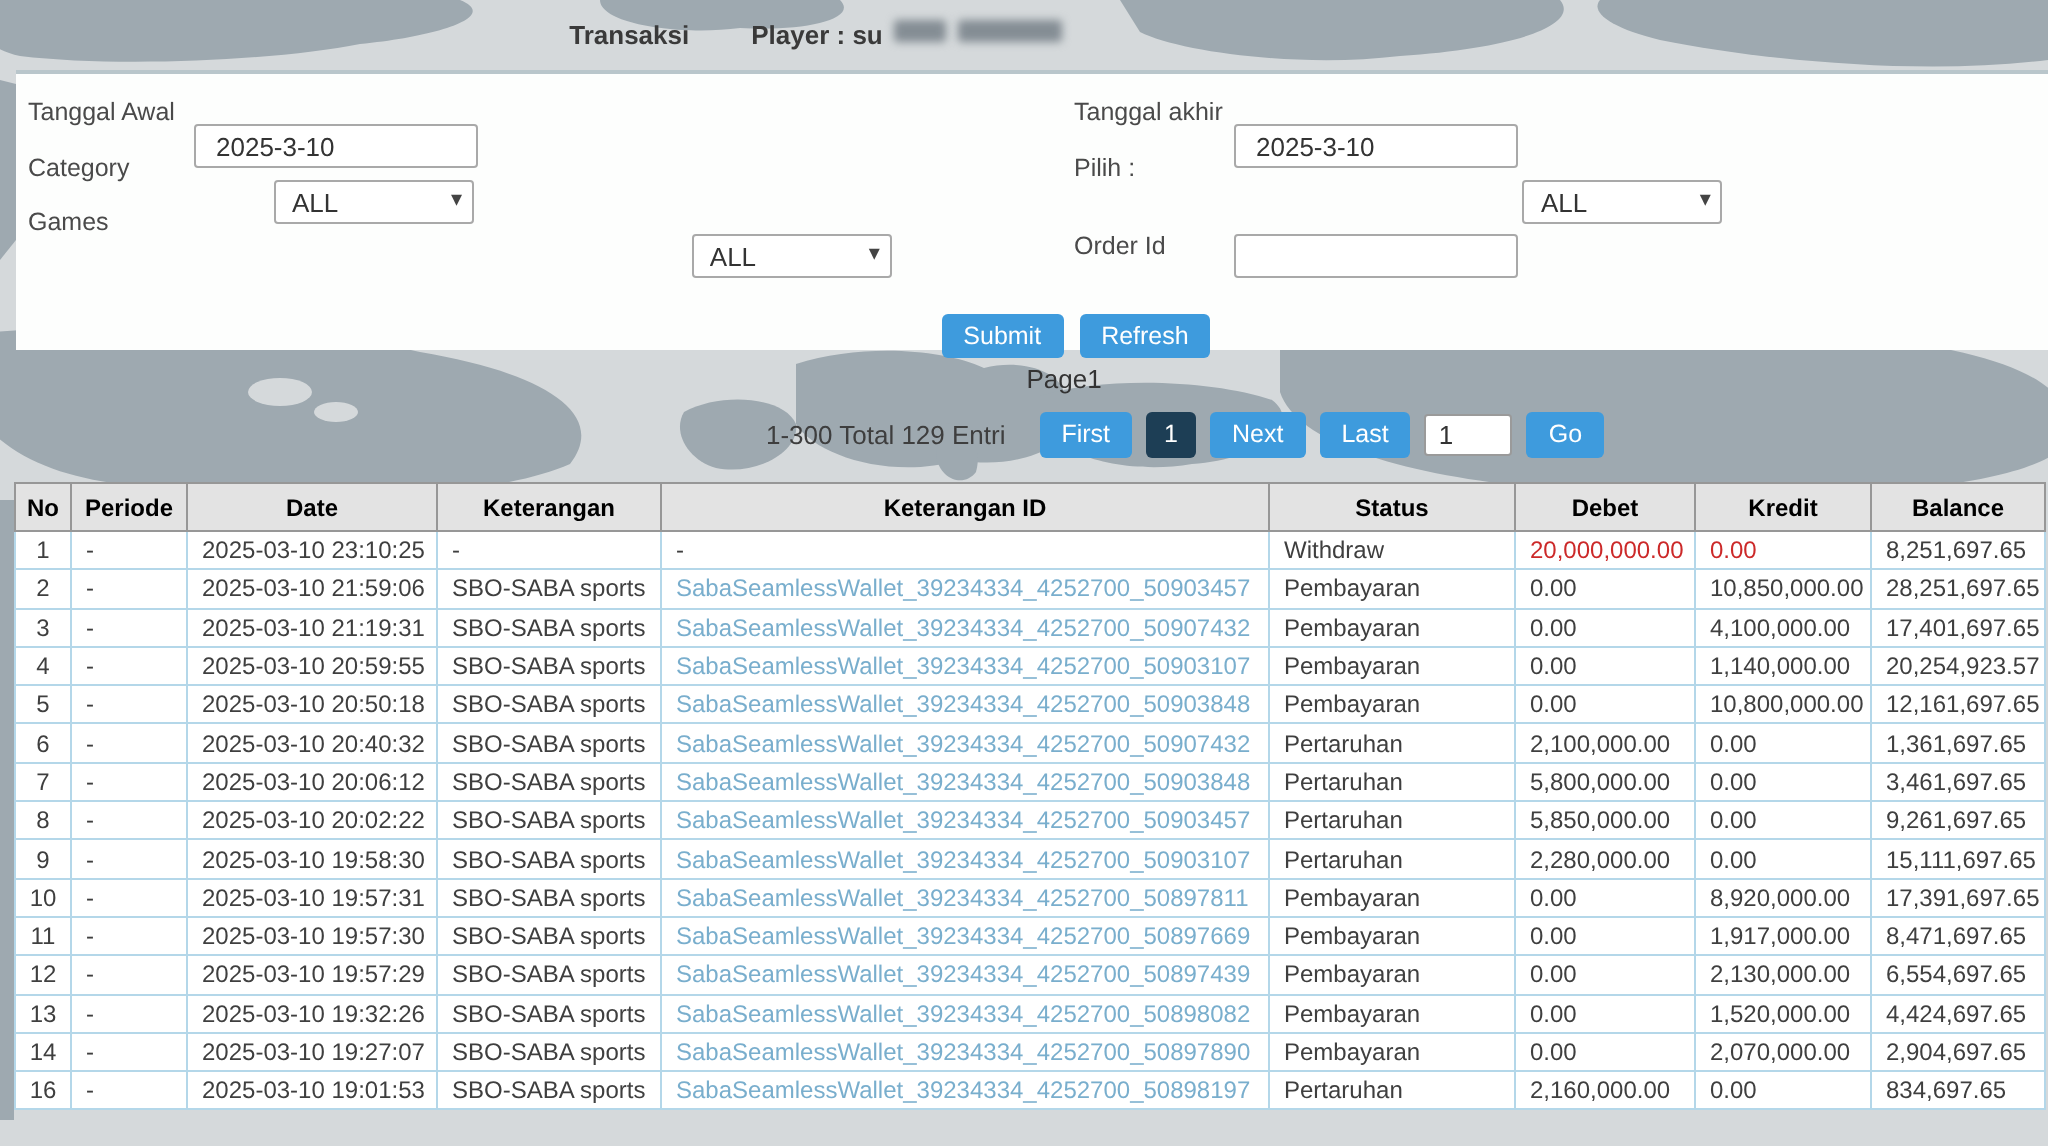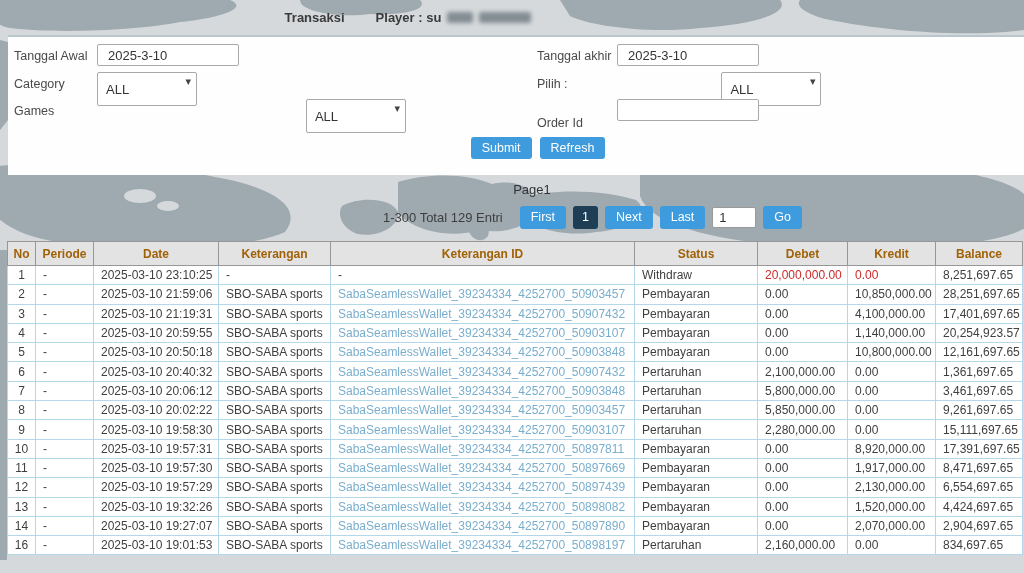--- a/index.html
+++ b/index.html
@@ -12,48 +12,48 @@
   
   .map{position:absolute;top:0;left:0;width:1024px;height:573px;z-index:0;}
   .map path,.map ellipse{fill:#9ea9b0;}
   .map .lake{fill:#d5d9db;}
   
   .top-header{
     position:absolute;top:0;left:0;width:816px;height:35px;z-index:3;
     display:flex;align-items:center;justify-content:center;gap:20px;
     font-size:13px;font-weight:bold;color:#3a3a3a;
   }
-  .player-wrap{display:flex;align-items:center;gap:6px;margin-left:11px;}
+  .player-wrap{display:flex;gap:6px;margin-left:11px;}
   .redact{height:11px;border-radius:2px;background:#848d94;filter:blur(2px);}
   .redact.r1{width:26px;}
   .redact.r2{width:52px;}
   
   .filter-panel{
     position:absolute;top:35px;left:8px;width:1016px;height:140px;z-index:2;
-    background:#fdfefd;border-top:2px solid #b9c6cb;box-sizing:border-box;
+    background:#fdfefd;border-top:2px solid #b9c6cb;box-sizing:border-box;padding-left:40px;
   }
   .flabel{position:absolute;font-size:12.5px;color:#4a4a4a;}
-  .fctrl{position:absolute;}
+  .fctrl{position:absolute;margin-top:18px;}
   .tin{
     width:130px;height:20px;border:1px solid #a9a9a9;border-radius:2px;
     font-family:inherit;font-size:13px;color:#333;padding:0 0 0 10px;box-sizing:content-box;
   }
   .selwrap{position:relative;display:inline-block;}
   .sel{
     -webkit-appearance:none;appearance:none;
-    width:100px;height:34px;border:1px solid #a9a9a9;border-radius:2px;background:#fff;
+    width:100px;height:22px;border:1px solid #a9a9a9;border-radius:2px;background:#fff;
     font-family:inherit;font-size:13px;color:#333;padding:0 18px 0 8px;
   }
   .chev{
     position:absolute;right:6px;top:3px;font-size:11px;color:#444;pointer-events:none;
   }
   .btn-row{position:absolute;left:0;top:100px;width:1016px;display:flex;justify-content:center;gap:8px;padding-left:44px;box-sizing:border-box;}
   .btn{
     background:#3e9bdd;color:#fff;border:none;border-radius:3px;
-    font-family:inherit;font-size:12.5px;padding:4px 11px;height:22px;line-height:14px;cursor:pointer;
+    font-family:inherit;font-size:12.5px;padding:4px 11px;height:22px;line-height:14px;cursor:pointer;margin-top:20px;
   }
   
   .page-label{
     position:absolute;top:182px;left:0;width:1024px;z-index:2;
     text-align:center;padding-left:40px;box-sizing:border-box;
     font-size:13px;color:#333;
   }
   .pager{
     position:absolute;top:206px;left:383px;z-index:2;
     display:flex;align-items:center;gap:7px;
@@ -69,21 +69,21 @@
     font-family:inherit;font-size:13px;padding:0 0 0 6px;color:#333;
   }
   
   .tx-table{
     position:absolute;top:241px;left:7px;width:1015px;z-index:2;
     border-collapse:collapse;table-layout:fixed;background:#fff;
     font-size:12px;color:#3f3f3f;
   }
   .tx-table thead th{
     background:#e3e3e3;border:1px solid #979797;
-    font-weight:bold;font-size:12px;color:#a16207;height:23px;padding:0;
+    font-weight:bold;font-size:12px;color:#000000;height:23px;padding:0;
     white-space:nowrap;overflow:hidden;
   }
   .tx-table td{
     border:1px solid #b4d7e9;height:18.3px;padding:0 2px 0 7px;
     white-space:nowrap;overflow:hidden;text-align:left;
   }
   .tx-table td.c-no{text-align:center;padding:0;}
   .tx-table td.neg{color:#cc2929;}
   .tx-table a{color:#79aecd;text-decoration:none;}
 </style>

